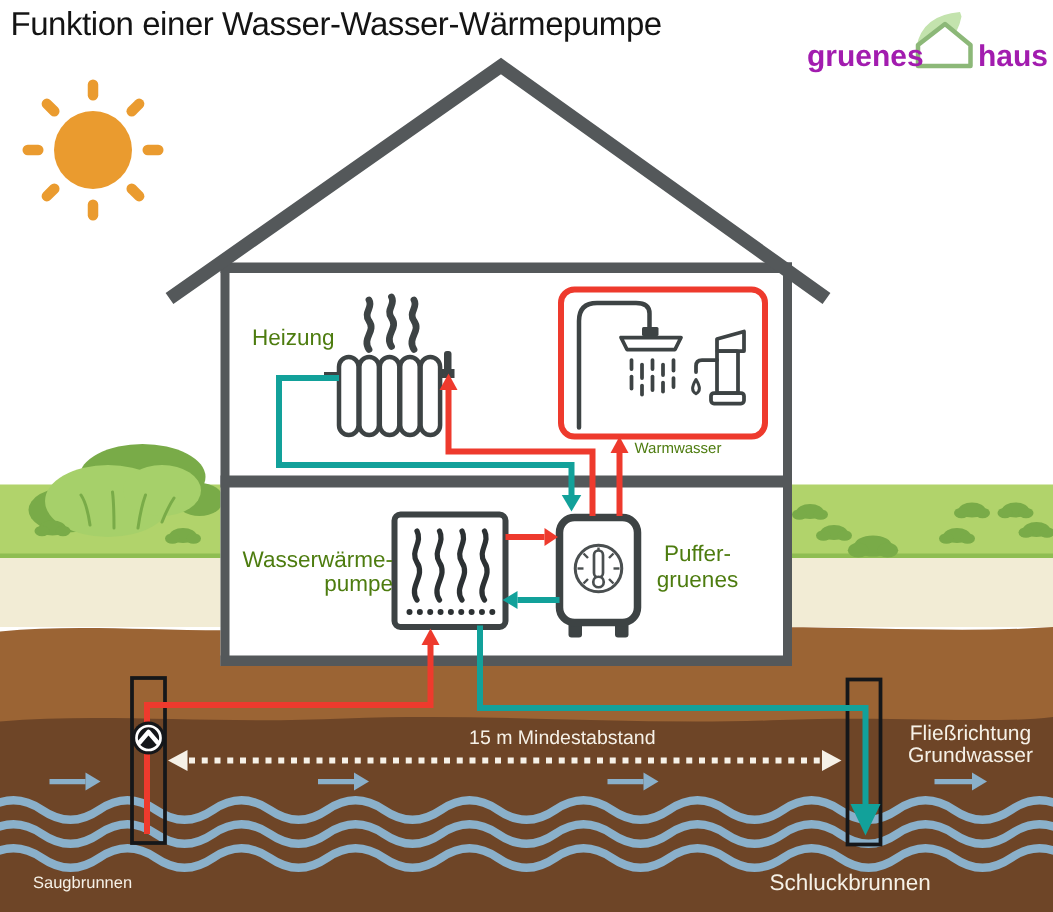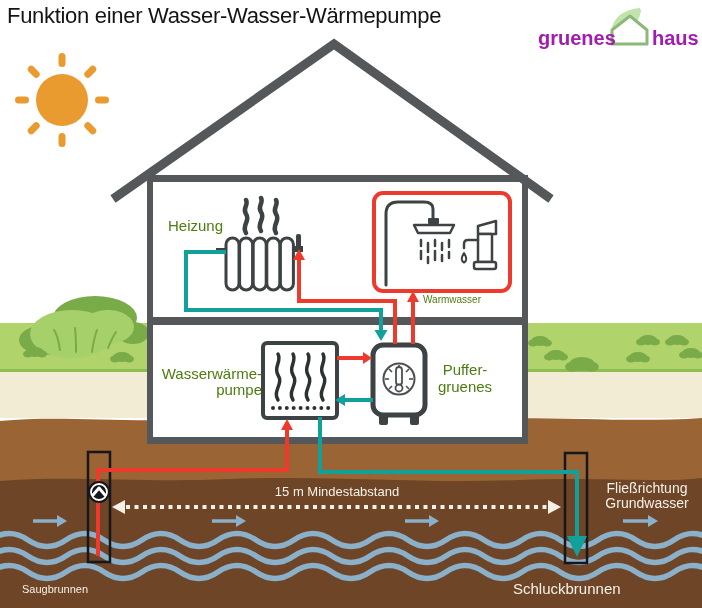--- a/index.html
+++ b/index.html
@@ -9,21 +9,21 @@
   .lbl{position:absolute;color:#4d7c0f;white-space:nowrap;}
   .lbl.white{color:#f6f1e7;}
   .lbl .ln{display:block;}
   #title{left:7px;top:3px;font-size:22px;font-weight:400;color:#141414;letter-spacing:-0.3px;}
   #logo-gruenes{left:538px;top:27px;font-size:20px;font-weight:600;color:#a21caf;}
   #logo-haus{left:652px;top:27px;font-size:20px;font-weight:600;color:#a21caf;}
   #heizung{left:168px;top:217px;font-size:15px;font-weight:500;}
   #warmwasser{left:423px;top:294px;font-size:10px;font-weight:500;}
   #wwp{left:148px;top:366px;width:114px;font-size:15px;line-height:16px;font-weight:500;text-align:right;}
   #puffer{left:430px;top:361px;width:70px;font-size:15px;line-height:17px;font-weight:500;text-align:center;}
-  #distance{left:237px;top:484px;width:200px;font-size:13px;font-weight:500;text-align:center;}
+  #distance{left:237px;top:484px;width:200px;font-size:13px;font-weight:500;text-align:right;}
   #flow{left:597px;top:481px;width:100px;font-size:14px;line-height:15px;font-weight:500;text-align:center;}
   #saug{left:22px;top:583px;font-size:11px;font-weight:500;}
   #schluck{left:513px;top:580px;font-size:15px;font-weight:500;}
 </style>
 </head>
 <body>
 
 <div id="stage">
 
 <svg id="art" width="702" height="608" viewBox="0 0 702 608">

